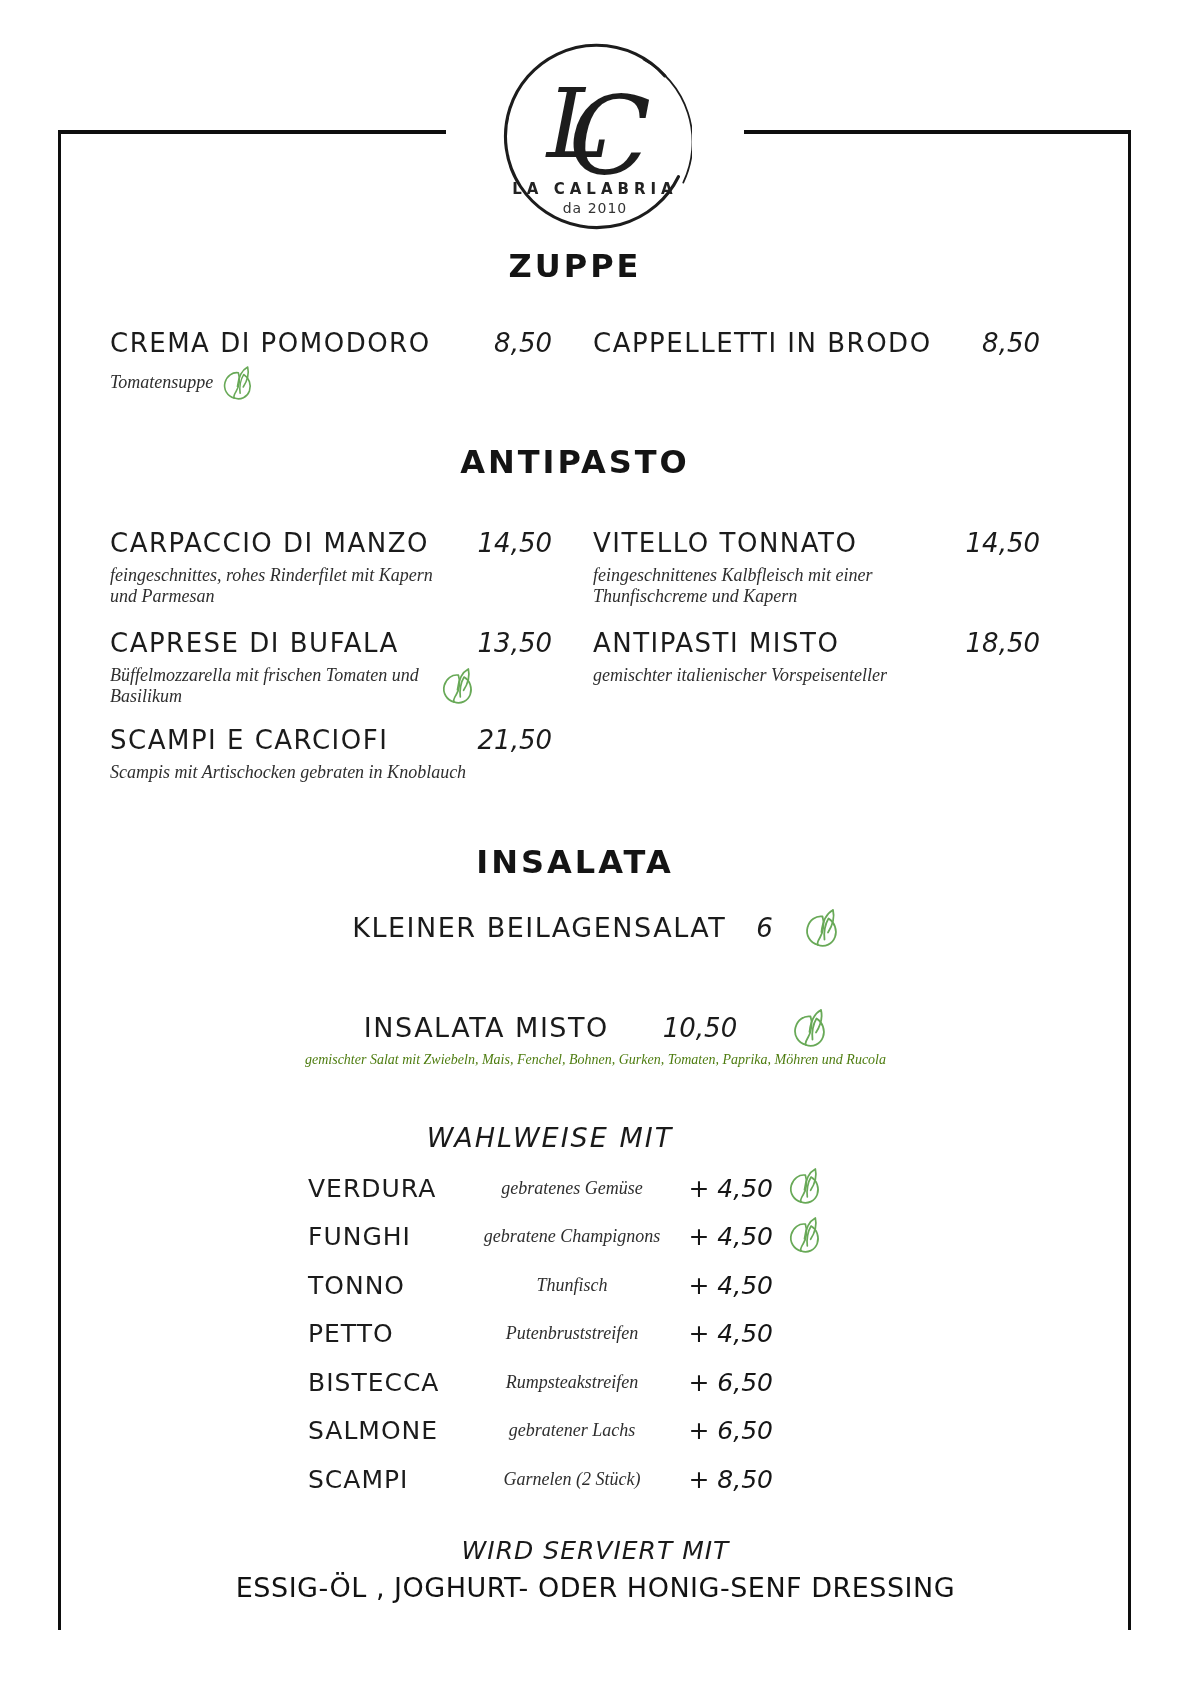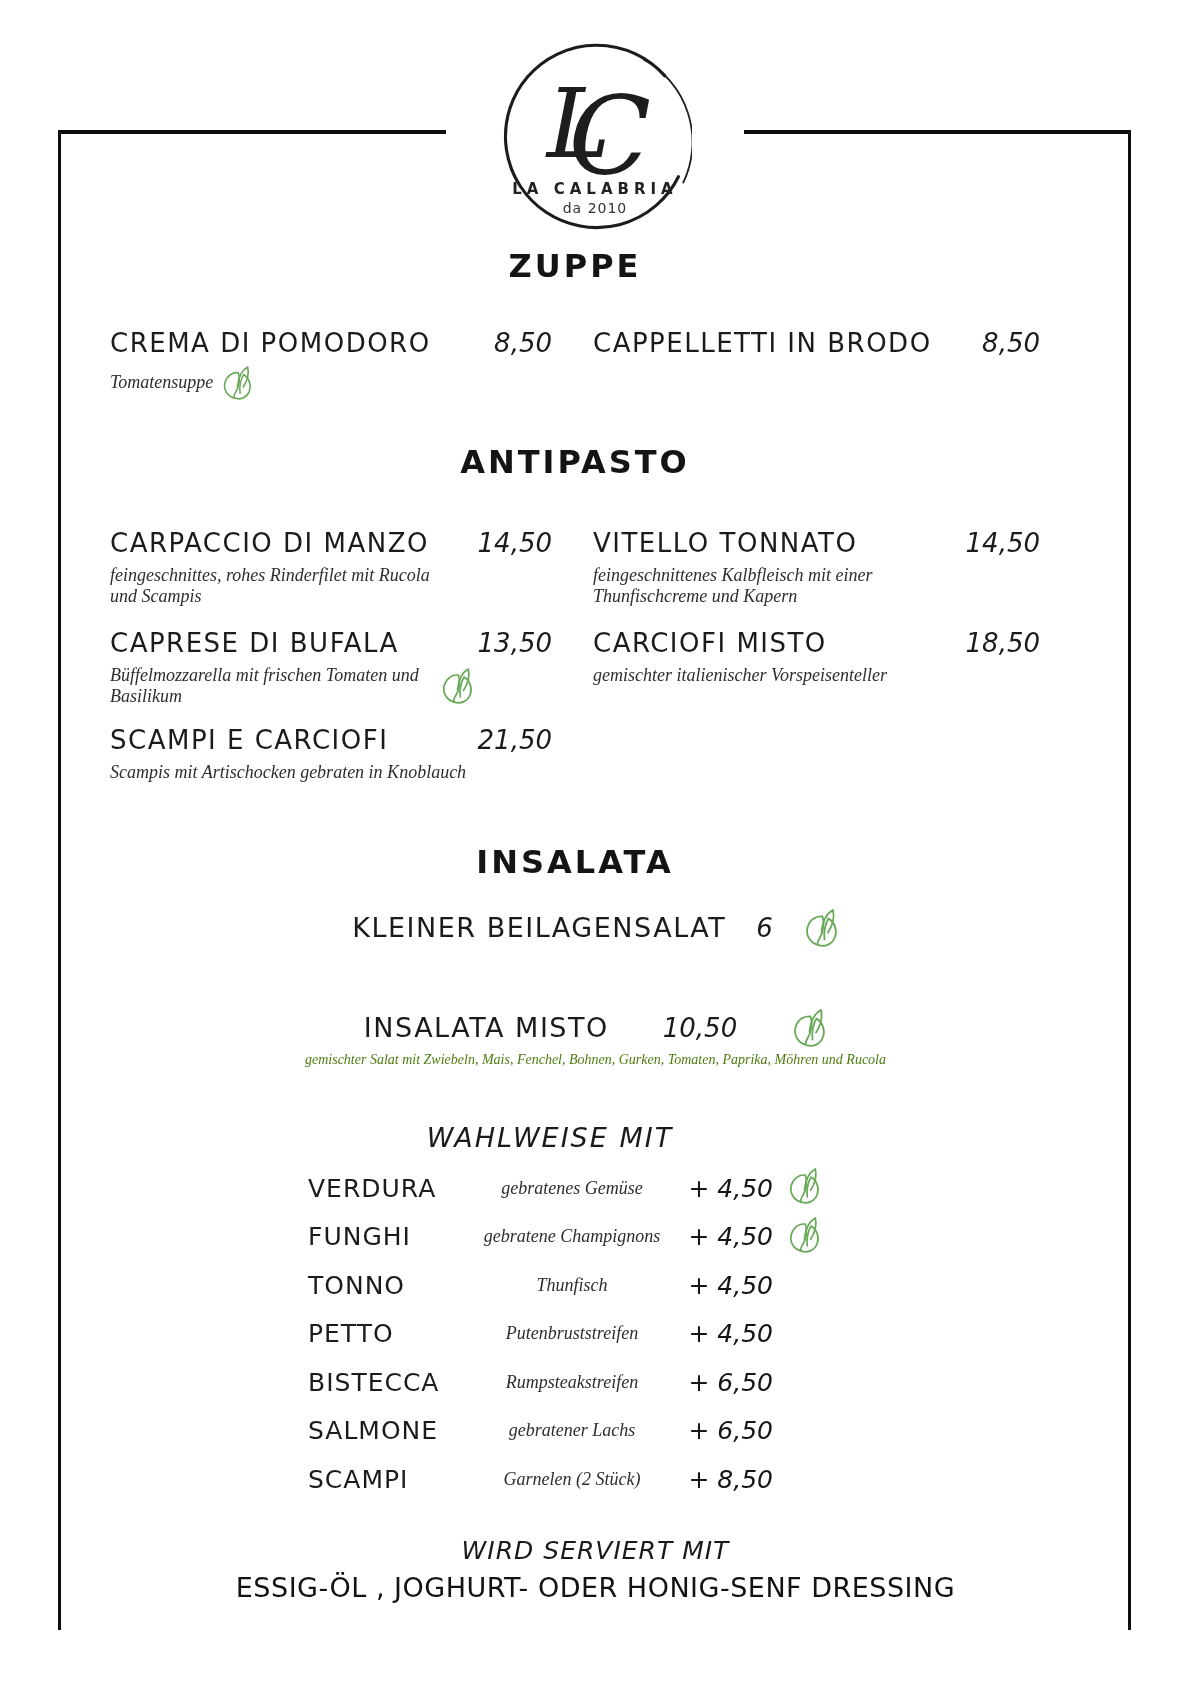--- a/index.html
+++ b/index.html
@@ -132,21 +132,21 @@
   <div class="sec-title">ANTIPASTO</div>
 </div>
 
 <div class="content abs" style="top:526px;">
   <div class="cols">
     <div>
       <div class="item-line">
         <span class="item-name">CARPACCIO DI MANZO</span>
         <span class="item-price">14,50</span>
       </div>
-      <div class="item-desc" style="max-width:330px;">feingeschnittes, rohes Rinderfilet mit Rucola und Scampis</div>
+      <div class="item-desc" style="max-width:330px;">feingeschnittes, rohes Rinderfilet mit Kapern und Parmesan</div>
     </div>
     <div>
       <div class="item-line">
         <span class="item-name">VITELLO TONNATO</span>
         <span class="item-price">14,50</span>
       </div>
       <div class="item-desc" style="max-width:320px;">feingeschnittenes Kalbfleisch mit einer Thunfischcreme und Kapern</div>
     </div>
   </div>
 </div>
@@ -160,21 +160,21 @@
       </div>
       <div class="desc-row">
         <span class="item-desc" style="max-width:322px;">Büffelmozzarella mit frischen Tomaten und Basilikum</span>
         <svg class="veg" width="34" height="38">
             <use href="#veg-sym"></use>
           </svg>
       </div>
     </div>
     <div>
       <div class="item-line">
-        <span class="item-name">CARCIOFI MISTO</span>
+        <span class="item-name">ANTIPASTI MISTO</span>
         <span class="item-price">18,50</span>
       </div>
       <div class="item-desc wide">gemischter italienischer Vorspeisenteller</div>
     </div>
   </div>
 </div>
 
 <div class="content abs" style="top:723px;">
   <div class="cols">
     <div>

